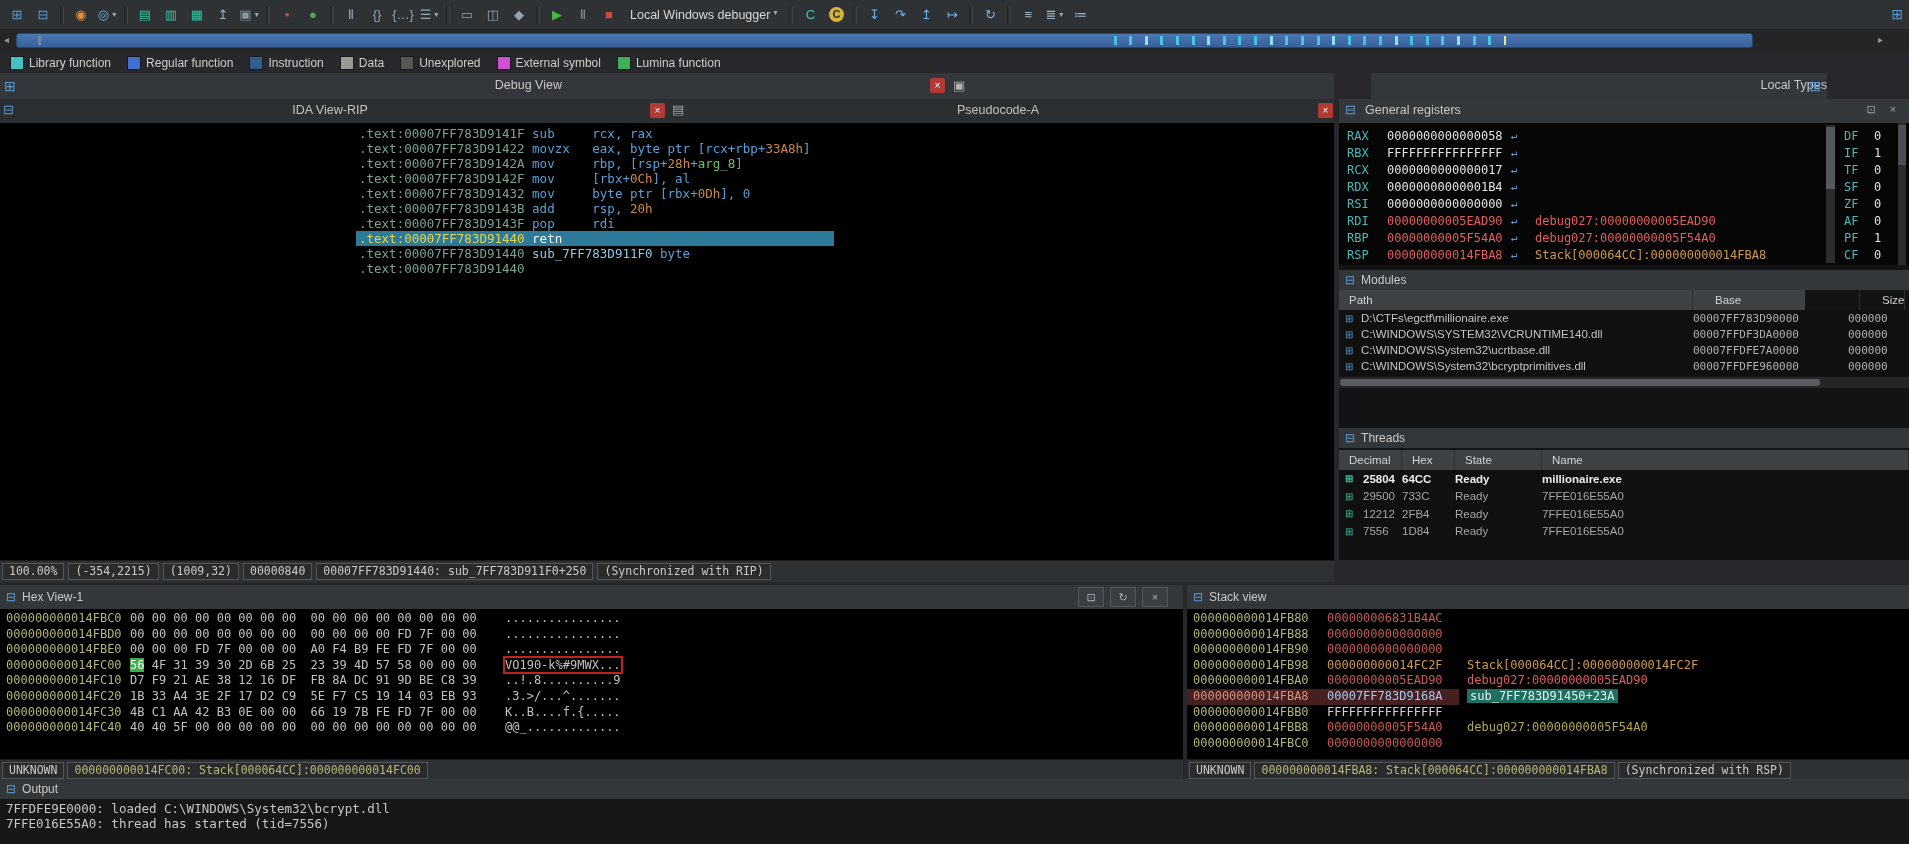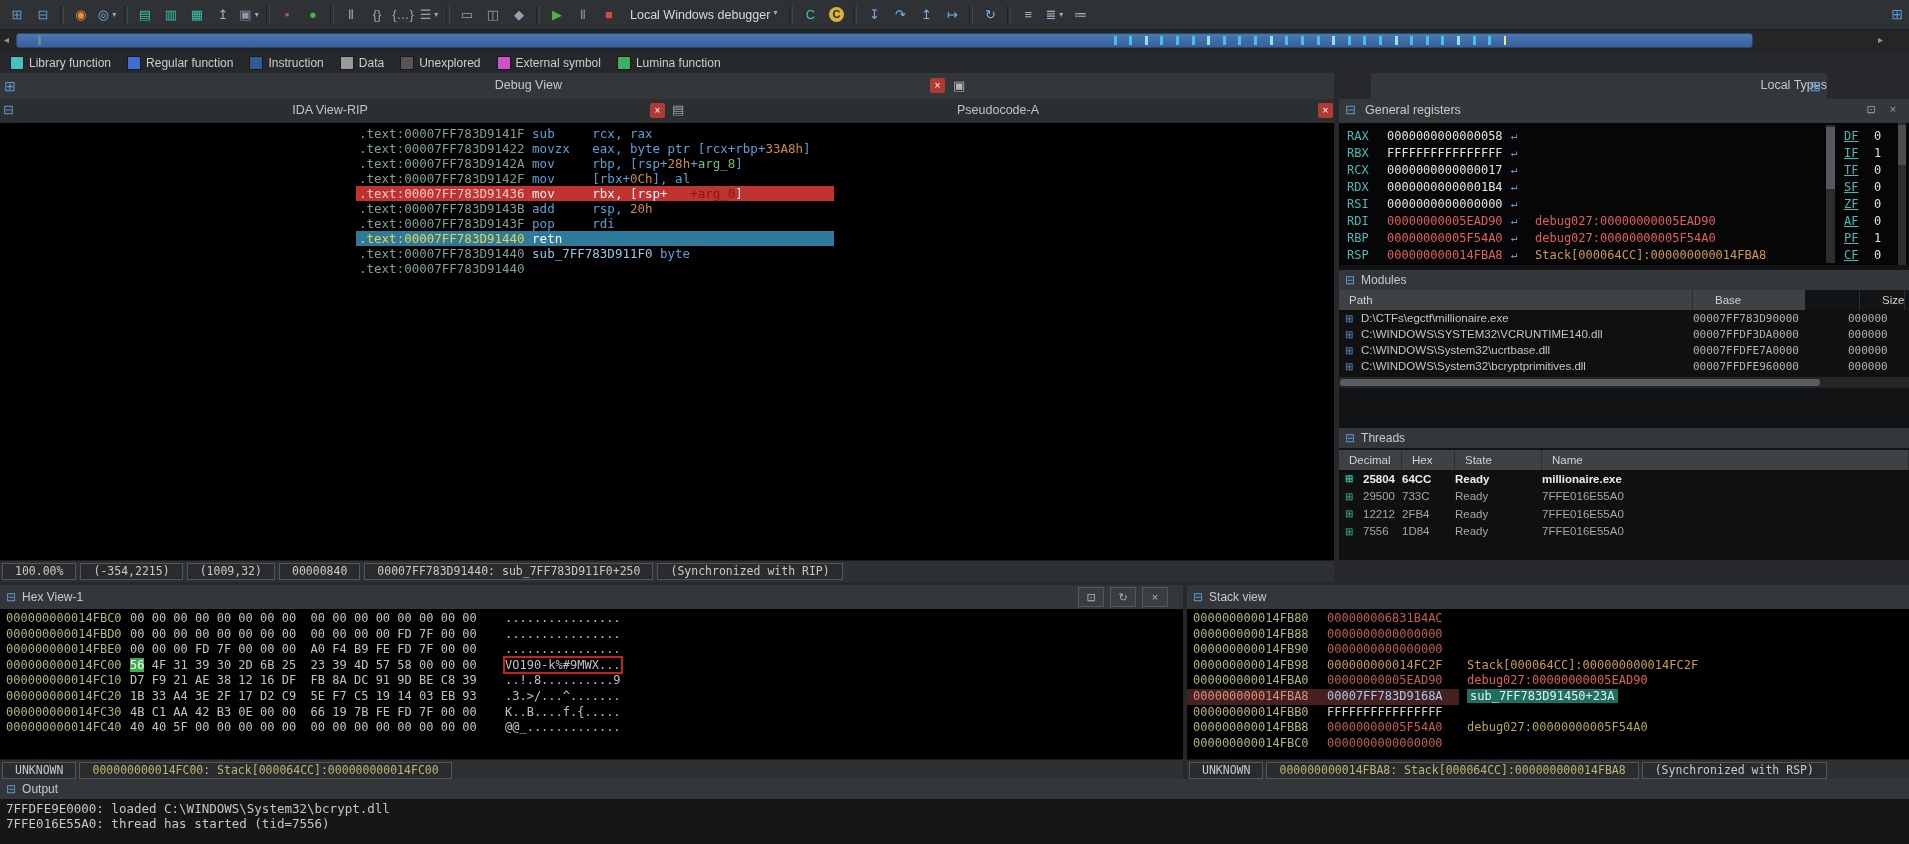--- a/index.html
+++ b/index.html
@@ -63,21 +63,21 @@
   .regpanel{position:absolute;left:1339px;top:123px;width:682px;height:142px;background:#060606;}
   .regrow{position:absolute;left:0;width:100%;height:17px;font-family:"DejaVu Sans Mono",monospace;font-size:12px;white-space:pre;}
   .regname{position:absolute;left:8px;color:#49b8b8;}
   .regval{position:absolute;left:48px;color:#e2e2e2;}
   .regval.chg{color:#e25d5d;}
   .regarrow{position:absolute;left:172px;color:#5b9bd5;font-size:11px;}
   .regann{position:absolute;left:196px;}
   .ann-red{color:#e25d5d}.ann-orange{color:#cf9a4a}
   .flagcol{position:absolute;left:1844px;top:123px;width:60px;height:142px;}
   .flagrow{position:absolute;height:17px;font-family:"DejaVu Sans Mono",monospace;font-size:12px;}
-  .fname{position:absolute;left:0;color:#49b8b8;text-decoration:underline;}
+  .fname{position:absolute;left:0;color:#49b8b8;}
   .fval{position:absolute;left:30px;color:#e0e0e0;}
   .vscroll{position:absolute;left:1826px;top:125px;width:9px;height:138px;background:#2a2c2e;}
   .vthumb{position:absolute;left:0;top:2px;width:100%;height:62px;background:#55585c;}
   .vscroll2{position:absolute;left:1898px;top:123px;width:8px;height:142px;background:#2a2c2e;}
   .vthumb2{position:absolute;left:0;top:2px;width:100%;height:40px;background:#4a4e52;}
 
   .ptitle{position:absolute;background:#34373a;display:flex;align-items:center;gap:6px;
           padding-left:6px;box-sizing:border-box;font-size:12px;color:#c8c8c8;}
   .picon{font-size:12px;color:#5b9bd5;}
   .modtitle{left:1339px;top:270px;width:570px;height:20px;}
@@ -96,21 +96,21 @@
   #thrhead{left:1339px;top:450px;width:570px;height:20px;grid-template-columns:63px 53px 87px 1fr;}
   #thrrows{position:absolute;left:1339px;top:470px;width:570px;height:90px;background:#101010;}
   .trow{display:grid;grid-template-columns:24px 39px 53px 87px 1fr;align-items:center;height:17.5px;
         font-size:11.5px;color:#a6a6a6;}
   .trow.cur{color:#ececec;font-weight:bold;}
 
   
   .statusrow{position:absolute;left:0;top:560px;width:1334px;height:22px;background:#2e3133;
              border-top:1px solid #1b1b1b;display:flex;gap:4px;padding:2px 0 0 2px;box-sizing:border-box;
              font-family:"DejaVu Sans Mono",monospace;font-size:11.5px;color:#c9c9c9;}
-  .dseg{border:1px solid #53575a;background:#292b2d;padding:0 12px;height:15px;line-height:15px;white-space:pre;}
+  .dseg{border:1px solid #53575a;background:#292b2d;padding:0 6px;height:15px;line-height:15px;white-space:pre;}
   .khaki{color:#b8b873;}
 
   
   .hexpanel{position:absolute;left:0;top:585px;width:1183px;height:194px;background:#000;}
   .stackpanel{position:absolute;left:1187px;top:585px;width:722px;height:194px;background:#000;}
   .pt24{left:0;top:0;right:0;height:24px;}
   .pstatus{position:absolute;left:0;right:0;bottom:0;height:20px;background:#2e3133;border-top:1px solid #1b1b1b;
            display:flex;gap:3px;padding:2px 0 0 2px;box-sizing:border-box;
            font-family:"DejaVu Sans Mono",monospace;font-size:11.5px;color:#c9c9c9;}
   #hexrows,#stackrows{position:absolute;left:0;top:26px;right:0;font-family:"DejaVu Sans Mono",monospace;font-size:12px;}
@@ -350,21 +350,21 @@
     <span class="hdbtn" style="right:30px">⊡</span>
     <span class="hdbtn" style="right:8px">×</span>
   </div>
 
   <div class="mainleft">
     <div id="disasm">
         <div class="dline"><span class="c-a">.text:00007FF783D9141F </span><span class="c-m">sub     </span><span class="c-m">rcx, rax</span></div>
         <div class="dline"><span class="c-a">.text:00007FF783D91422 </span><span class="c-m">movzx   </span><span class="c-m">eax, byte ptr [rcx+rbp+</span><span class="c-n">33A8h</span><span class="c-m">]</span></div>
         <div class="dline"><span class="c-a">.text:00007FF783D9142A </span><span class="c-m">mov     </span><span class="c-m">rbp, [rsp+</span><span class="c-n">28h</span><span class="c-m">+</span><span class="c-v">arg_8</span><span class="c-m">]</span></div>
         <div class="dline"><span class="c-a">.text:00007FF783D9142F </span><span class="c-m">mov     </span><span class="c-m">[rbx+</span><span class="c-n">0Ch</span><span class="c-m">], al</span></div>
-        <div class="dline bg-red"><span class="c-ra">.text:00007FF783D91436 </span><span class="c-w">mov     rbx, [rsp+</span><span class="c-h">28h</span><span class="c-d">+arg_0</span><span class="c-w">]</span></div>
+        <div class="dline"><span class="c-a">.text:00007FF783D91432 </span><span class="c-m">mov     </span><span class="c-m">byte ptr [rbx+</span><span class="c-n">0Dh</span><span class="c-m">], 0</span></div>
         <div class="dline"><span class="c-a">.text:00007FF783D9143B </span><span class="c-m">add     </span><span class="c-m">rsp, </span><span class="c-n">20h</span></div>
         <div class="dline"><span class="c-a">.text:00007FF783D9143F </span><span class="c-m">pop     </span><span class="c-m">rdi</span></div>
         <div class="dline bg-rip"><span class="c-y">.text:00007FF783D91440 </span><span class="c-w">retn</span></div>
         <div class="dline"><span class="c-a">.text:00007FF783D91440 </span><span class="c-nm">sub_7FF783D911F0</span><span class="c-m"> byte</span></div>
         <div class="dline"><span class="c-a">.text:00007FF783D91440</span></div>
       </div>
   </div>
 
   <div class="rightbg"></div>
 

